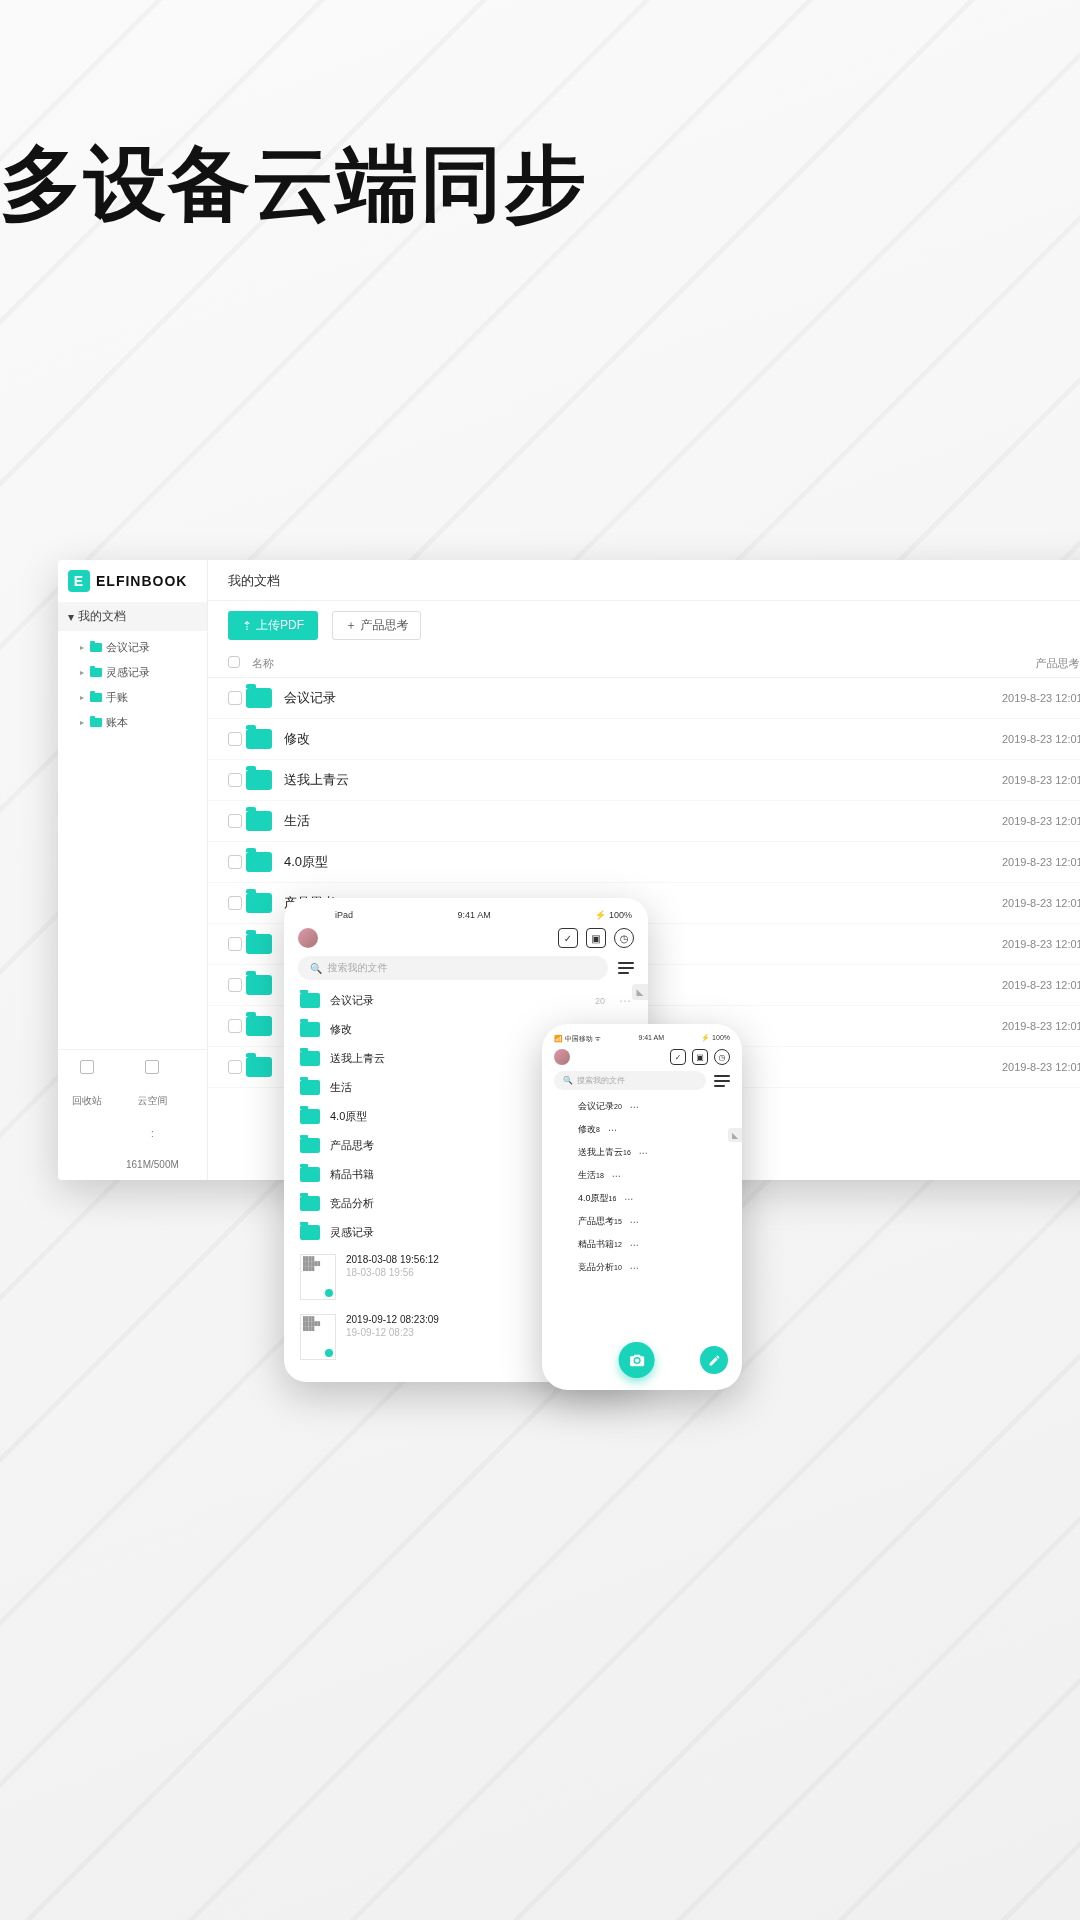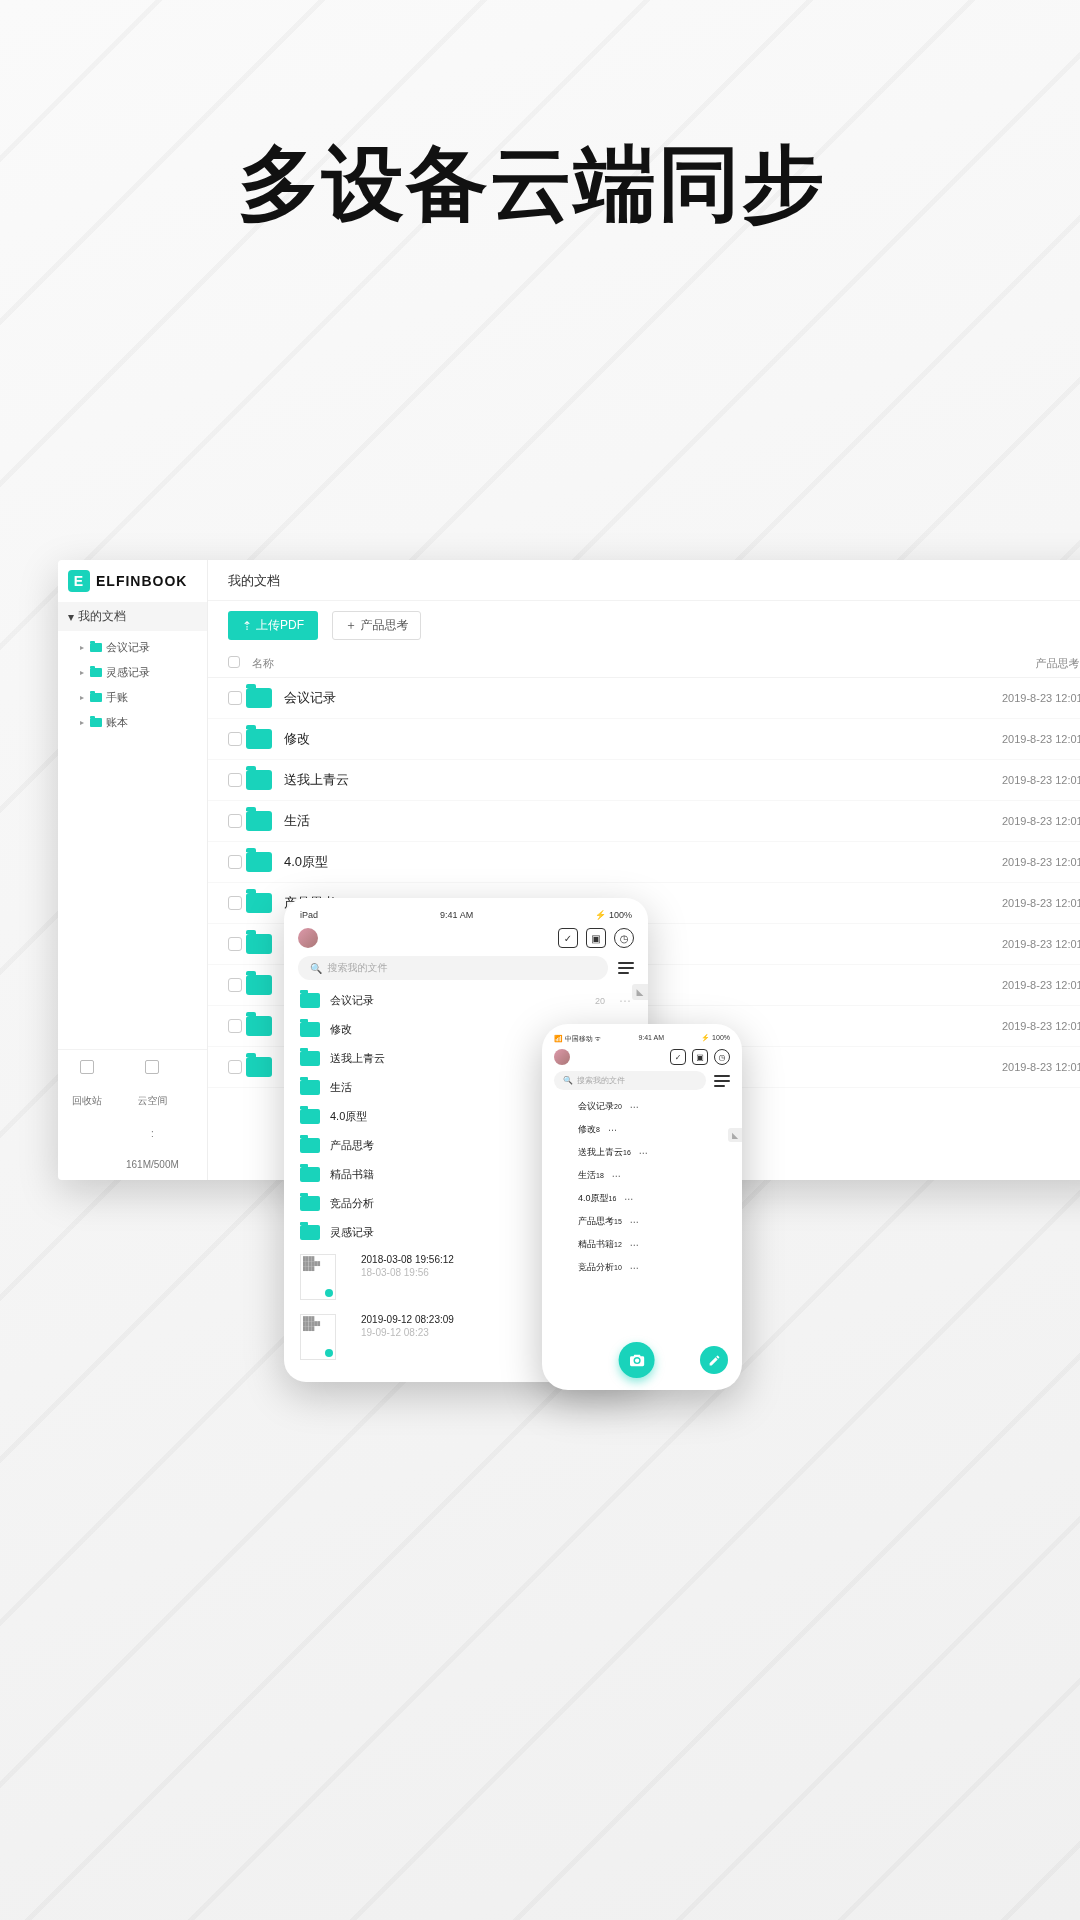--- a/index.html
+++ b/index.html
@@ -3,21 +3,21 @@
 <meta charset="utf-8">
 <style>
 * { margin: 0; padding: 0; box-sizing: border-box; font-family: -apple-system, "PingFang SC", "Microsoft YaHei", sans-serif; }
 body { width: 1080px; height: 1920px; background: linear-gradient(160deg, #fafafa 0%, #f0f0f0 100%); overflow: hidden; position: relative; }
 
 
 .bg-stripes { position: absolute; inset: 0;
   background-image: repeating-linear-gradient(135deg, transparent 0 110px, rgba(0,0,0,0.03) 110px 115px);
   z-index: 0; }
 
-.headline { position: absolute; top: 130px; left: 0; right: 16px; text-align: center; font-size: 82px; font-weight: 800; color: #111; letter-spacing: 2px; z-index: 5; }
+.headline { position: absolute; top: 130px; left: 0; right: 16px; font-size: 82px; font-weight: 800; color: #111; letter-spacing: 2px; z-index: 5; }
 
 
 .desktop {
   position: absolute; top: 560px; left: 58px; width: 1060px; height: 620px;
   background: #fff; border-radius: 4px; box-shadow: 0 12px 40px rgba(0,0,0,0.18);
   overflow: hidden; z-index: 1;
 }
 .d-side {
   position: absolute; top: 0; left: 0; bottom: 0; width: 150px;
   border-right: 1px solid #eee; display: flex; flex-direction: column;
@@ -49,37 +49,37 @@
 .d-row .folder::before { content:""; position:absolute; top:-4px; left:0; width:10px; height:4px; background:#19d3bb; border-radius:2px 2px 0 0;}
 .d-row .check { width:14px; height:14px; border:1.5px solid #ccc; border-radius:3px; margin-right: 4px;}
 .d-row .time { margin-left: auto; font-size: 11px; color: #888; }
 
 
 .tablet {
   position: absolute; top: 898px; left: 284px; width: 364px; height: 484px;
   background: #fff; border-radius: 22px; box-shadow: 0 12px 40px rgba(0,0,0,0.22);
   padding: 10px 14px; z-index: 2; display: flex; flex-direction: column;
 }
-.t-status { display: flex; justify-content: space-between; font-size: 9px; color: #333; padding: 2px 2px 6px; }
+.t-status { display: flex; justify-content: space-between; font-size: 9px; color: #333; padding: 2px 2px 6px; margin-left: 35px; }
 .t-header { display: flex; align-items: center; gap: 8px; padding: 2px 0 8px; }
 .avatar { width:20px; height:20px; border-radius:50%; background: linear-gradient(135deg,#d9a,#a77); }
 .t-ico { width:20px; height:20px; border:1.5px solid #333; border-radius:4px; display:flex; align-items:center; justify-content:center; font-size:10px; color:#333;}
 .t-ico.round { border-radius:50%; }
 .t-search-row { display:flex; gap:10px; align-items:center; margin-bottom:6px;}
 .t-search { flex:1; background:#f3f3f3; border-radius:20px; padding:5px 12px; font-size:10px; color:#aaa; display:flex; align-items:center; gap:5px;}
 .hamb { width:16px; display:flex; flex-direction:column; gap:3px;}
 .hamb span{height:2px; background:#333; border-radius:1px;}
 .hamb span:last-child{width:70%;}
 .t-list { flex:1; overflow:hidden; }
 .t-row { display:flex; align-items:center; padding:7px 2px; font-size:11px; color:#222; }
 .t-row .folder-s { width:20px; height:15px; background:#19d3bb; border-radius:2px; margin-right:10px; position:relative;}
 .t-row .folder-s::before{content:"";position:absolute;top:-3px;left:0;width:8px;height:3px;background:#19d3bb;border-radius:1px 1px 0 0;}
 .t-row .cnt { margin-left:auto; font-size:9px; color:#bbb; }
 .t-row .more { margin-left:14px; color:#ccc; font-size:12px; letter-spacing:1px;}
-.t-doc { display:flex; gap:25px; padding:7px 2px; font-size:10px; color:#444; align-items:flex-start;}
+.t-doc { display:flex; gap:10px; padding:7px 2px; font-size:10px; color:#444; align-items:flex-start;}
 .t-doc .thumb { width:36px; height:46px; background:#fff; border:1px solid #e5e5e5; font-size:4px; color:#999; padding:2px; position:relative; line-height:1.2; overflow:hidden;}
 .t-doc .thumb::after{content:"";position:absolute;bottom:2px;right:2px;width:8px;height:8px;background:#19d3bb;border-radius:50%;}
 .t-doc .meta div:first-child{color:#222; margin-bottom:2px;}
 .t-doc .meta div:last-child{color:#bbb; font-size:10px;}
 .fab { position:absolute; bottom:14px; right:22px; width:46px; height:46px; border-radius:50%; background:#19d3bb; box-shadow:0 4px 12px rgba(25,211,187,0.5); display:flex; align-items:center; justify-content:center;}
 .fab svg{width:22px;height:22px;fill:#fff;}
 
 
 .phone {
   position: absolute; top: 1024px; left: 542px; width: 200px; height: 366px;

